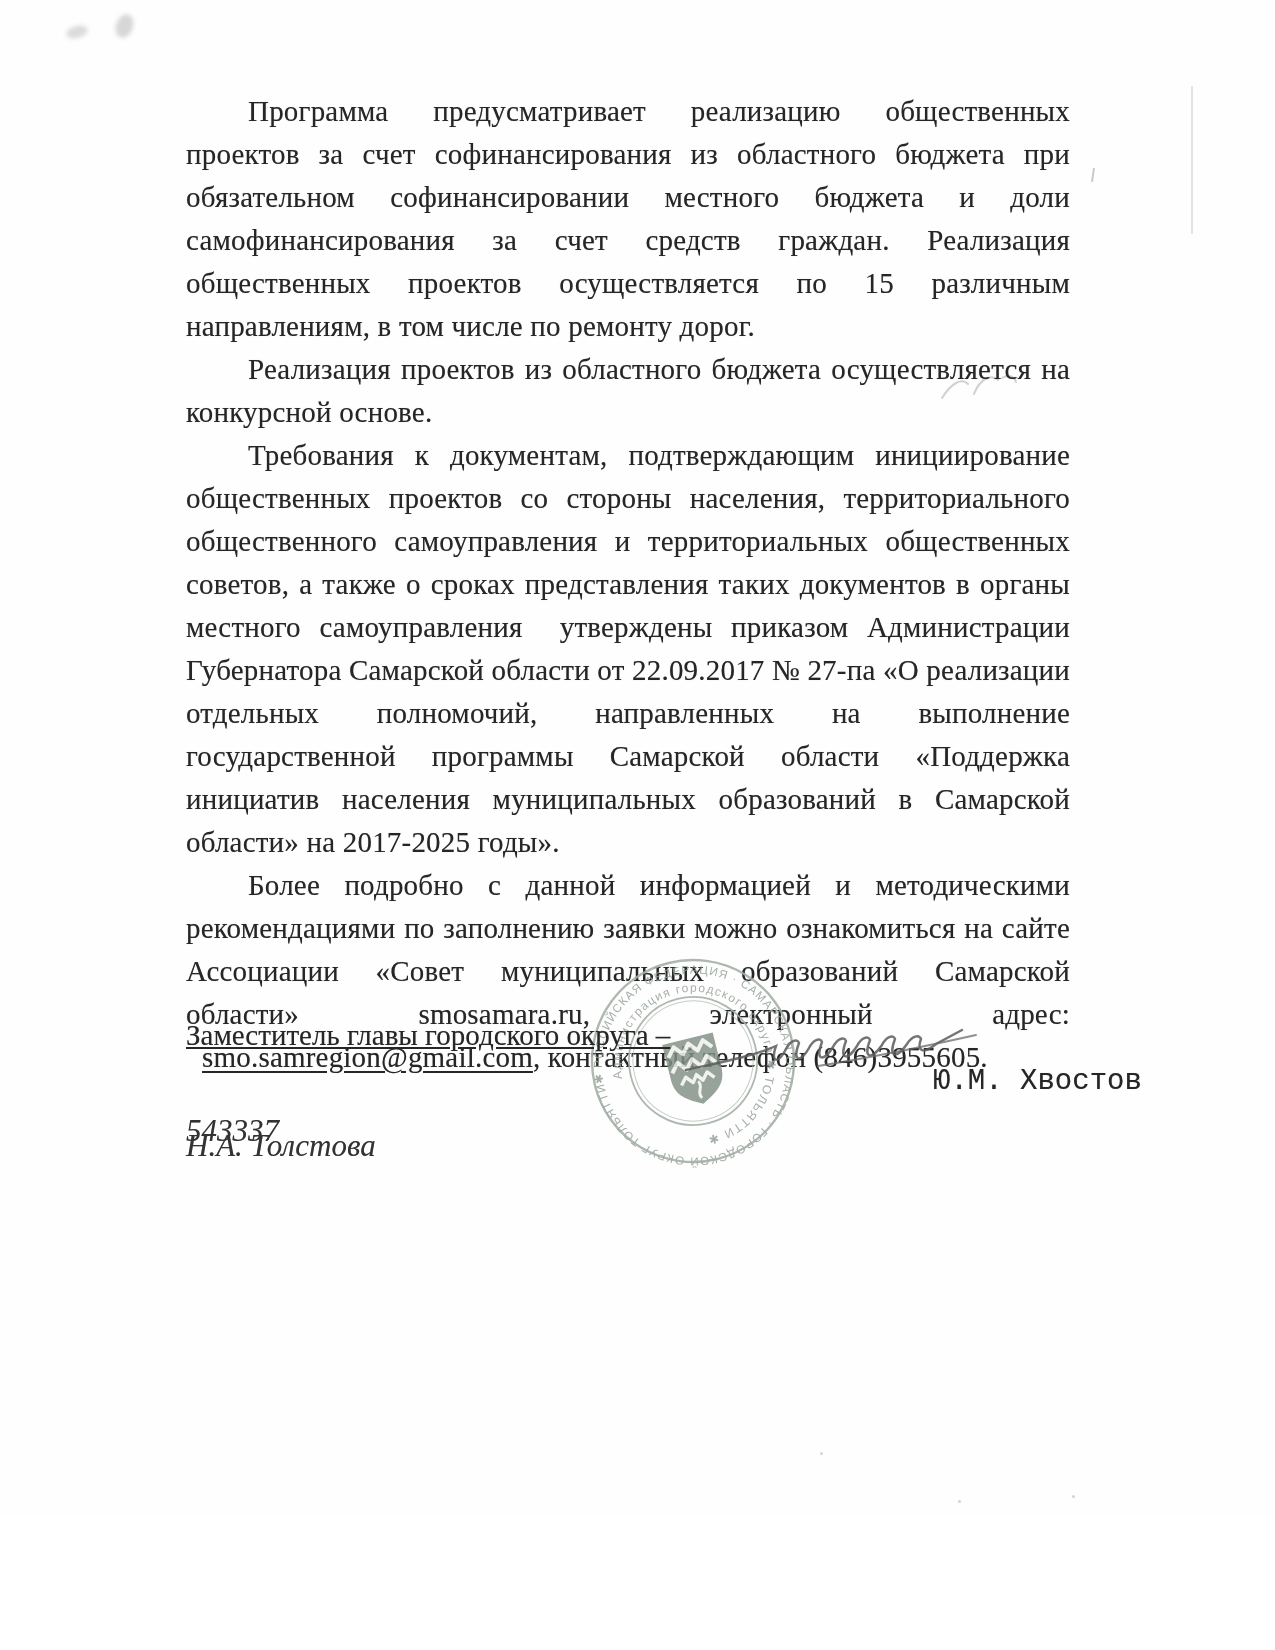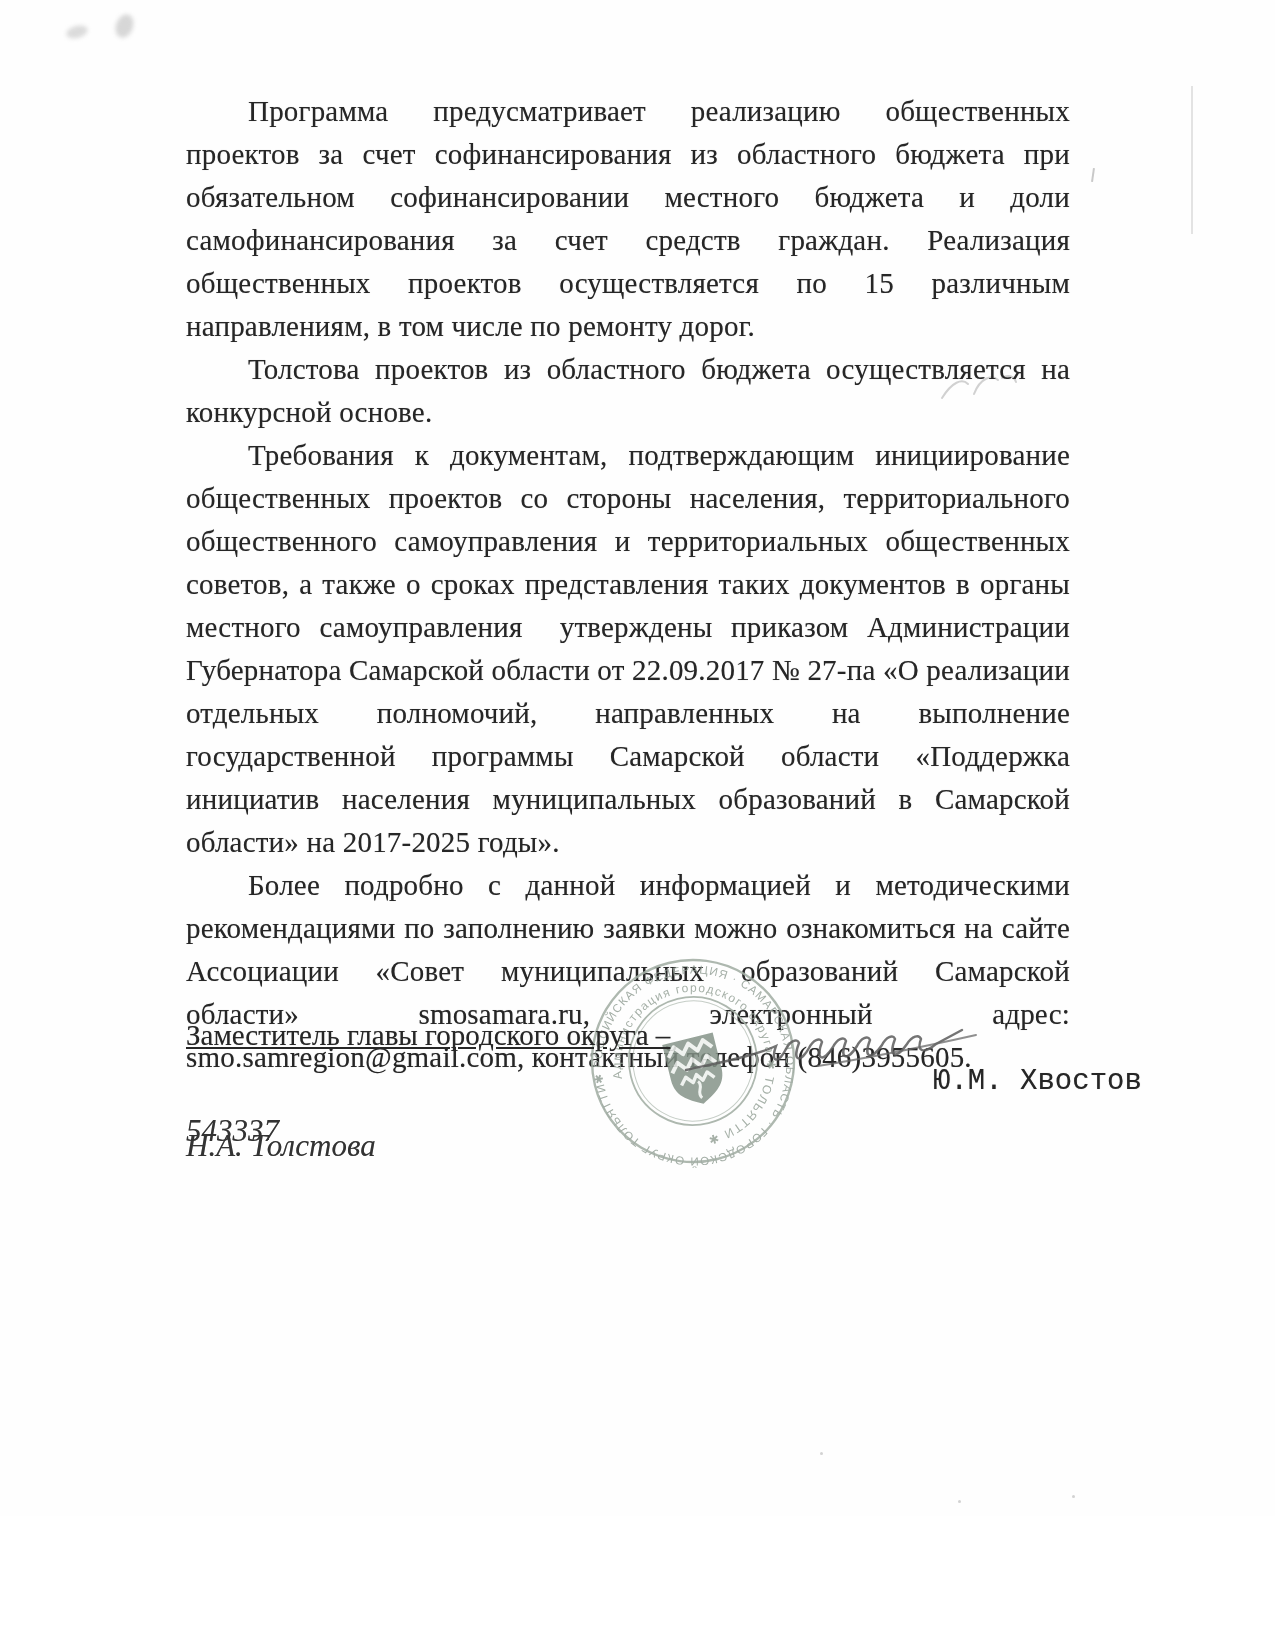--- a/index.html
+++ b/index.html
@@ -12,21 +12,21 @@
     color:#262626;
   }
   
   .body-text{
     position:absolute;left:186px;top:90px;width:884px;
     font-size:29px;line-height:43px;text-align:justify;
     letter-spacing:.2px;
     text-shadow:0 0 .7px rgba(45,45,45,.45);
   }
   .body-text p{margin:0;text-indent:62px;}
-  .email{text-underline-offset:4px;}
+  .email{text-decoration:underline;text-underline-offset:4px;margin-left:16px;}
   
   .sig-line{
     position:absolute;left:186px;
     font-size:29px;line-height:34px;white-space:nowrap;
     text-shadow:0 0 .7px rgba(45,45,45,.45);
   }
   .sig-line.l1{top:1018px;text-decoration:underline;}
   .sig-line.l2{top:1065px;}
   .signer-name{
     position:absolute;left:933px;top:1065px;
@@ -87,21 +87,21 @@
   <svg class="artifact pen-scribble" viewBox="0 0 84 34">
     <path d="M4 28 C 14 12 24 8 30 14 M36 24 C 42 8 54 4 60 10 M64 8 C 70 4 76 6 78 12" fill="none" stroke="#bdbdbd" stroke-width="2" stroke-linecap="round" opacity=".7"></path>
   </svg>
 
   <svg class="artifact ink-comma" viewBox="0 0 14 30">
     <path d="M8 2 C 12 6 12 14 5 27 C 8 16 7 8 4 4 Z" fill="#383838" opacity=".9"></path>
   </svg>
 
   <div class="body-text">
     <p>Программа предусматривает реализацию общественных проектов за счет софинансирования из областного бюджета при обязательном софинансировании местного бюджета и доли самофинансирования за счет средств граждан. Реализация общественных проектов осуществляется по 15 различным направлениям, в том числе по ремонту дорог.</p>
-    <p>Толстова проектов из областного бюджета осуществляется на конкурсной основе.</p>
+    <p>Реализация проектов из областного бюджета осуществляется на конкурсной основе.</p>
     <p>Требования к документам, подтверждающим инициирование общественных проектов со стороны населения, территориального общественного самоуправления и территориальных общественных советов, а также о сроках представления таких документов в органы местного самоуправления &nbsp;утверждены приказом Администрации Губернатора Самарской области от 22.09.2017 № 27-па «О реализации отдельных полномочий, направленных на выполнение государственной программы Самарской области «Поддержка инициатив населения муниципальных образований в Самарской области» на 2017-2025 годы».</p>
     <p><span>Более подробно с данной информацией и методическими рекомендациями по заполнению заявки можно ознакомиться на сайте Ассоциации «Совет муниципальных образований Самарской области» smosamara.ru, электронный адрес: </span><span class="email">smo.samregion@gmail.com</span><span>, контактный телефон (846)3955605.</span></p>
   </div>
 
   <svg class="stamp" viewBox="0 0 214 214">
     <defs>
       <path id="outerRing" d="M 15 107 A 92 92 0 1 1 14.99 107.2" fill="none"></path>
       <path id="innerRing" d="M 34 107 A 73 73 0 1 1 33.99 107.2" fill="none"></path>
     </defs>
     <circle cx="107" cy="107" r="101" fill="none" stroke="#a3afa5" stroke-width="2.4"></circle>

